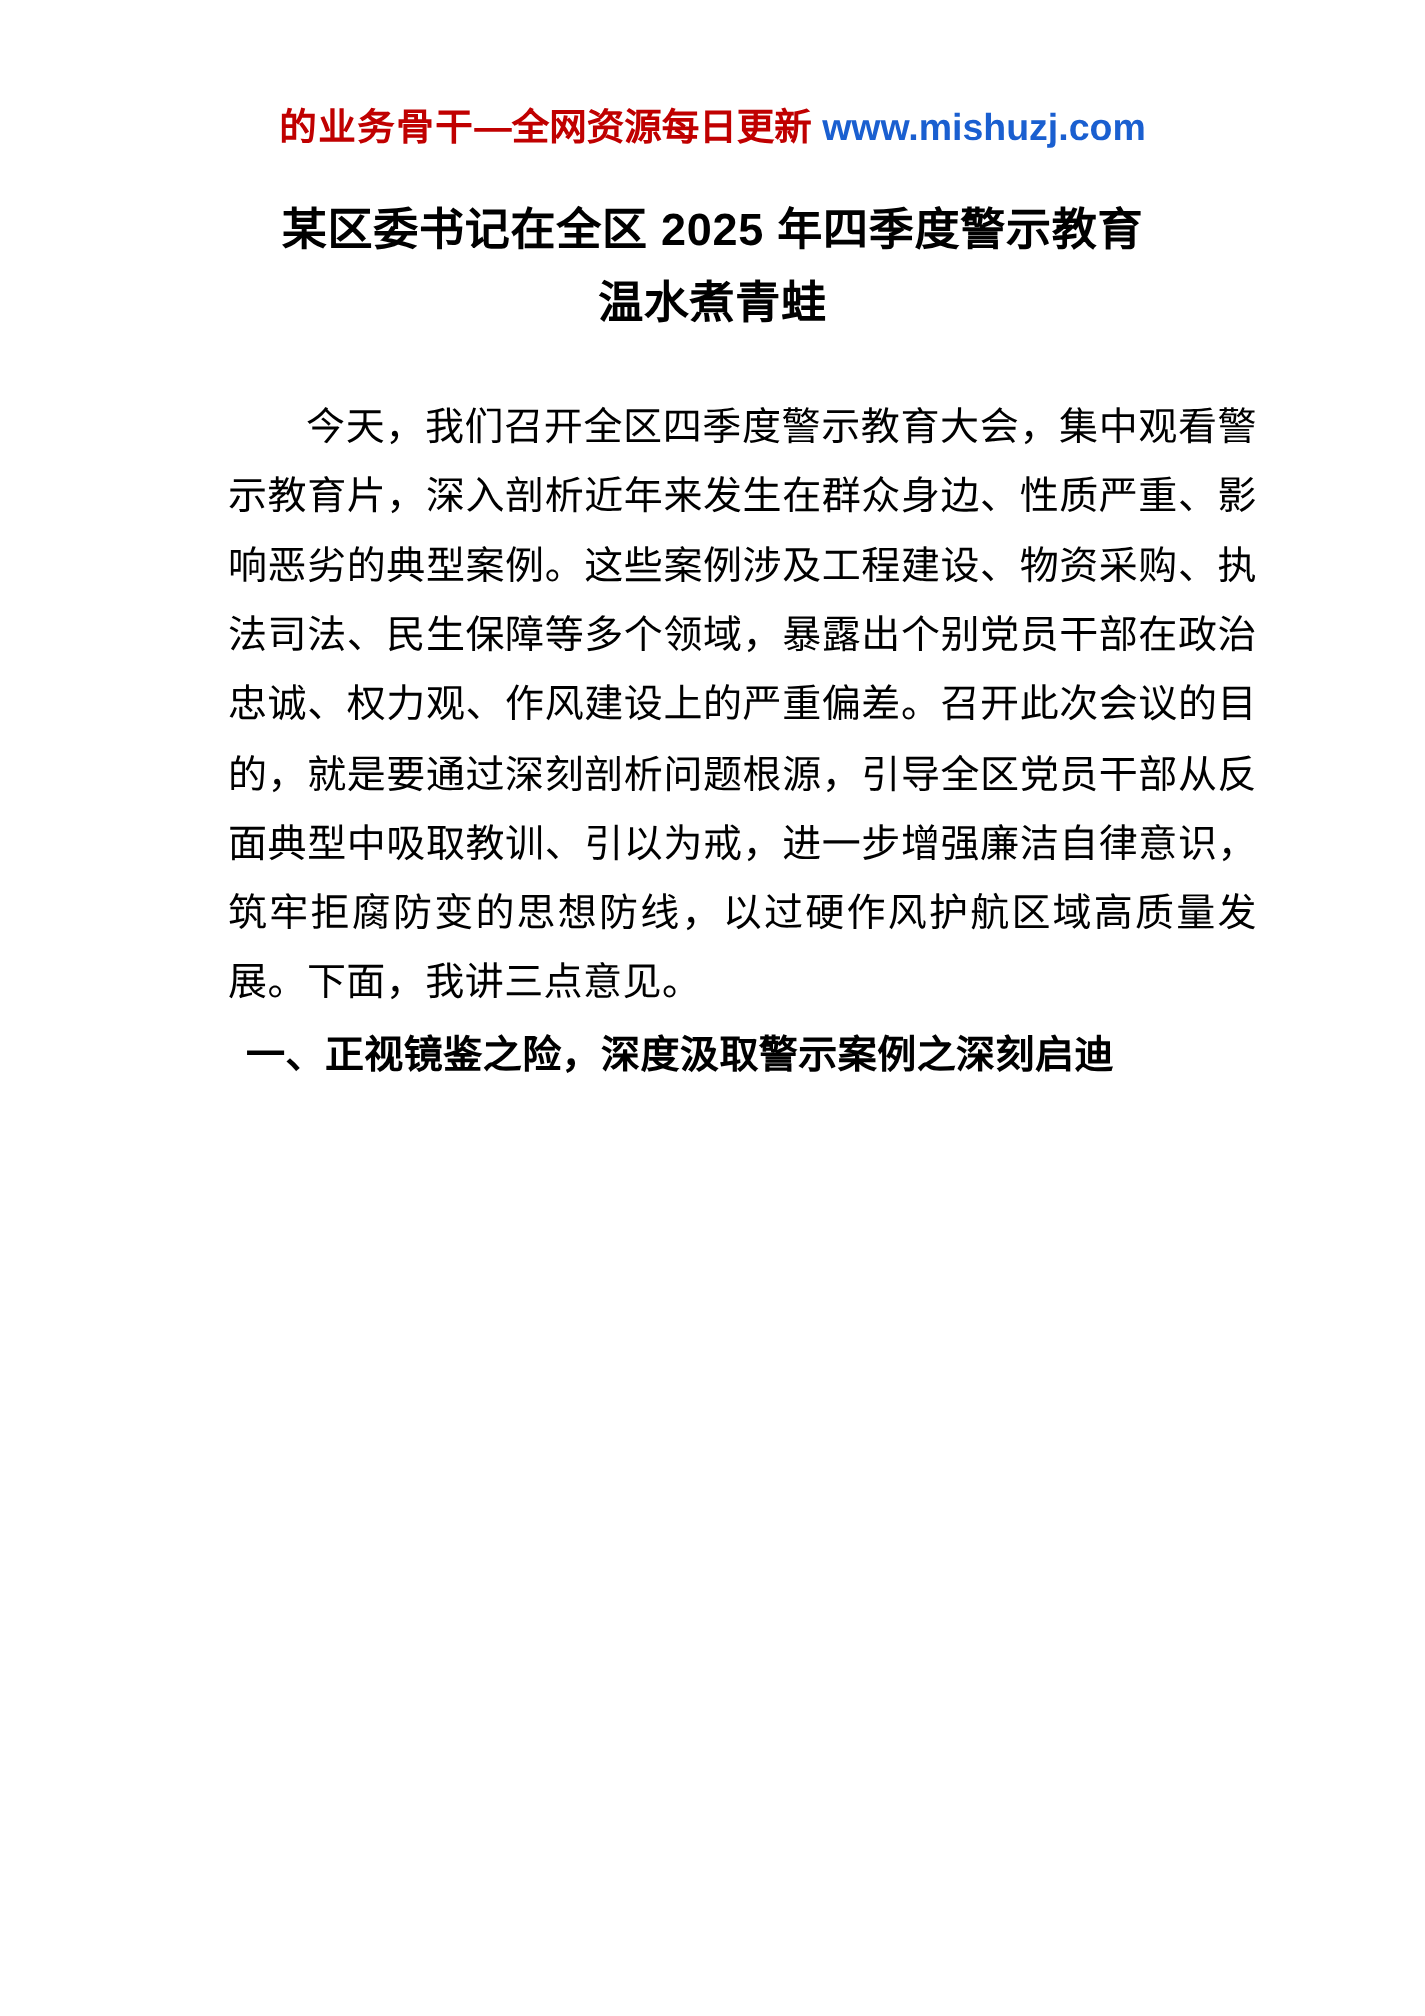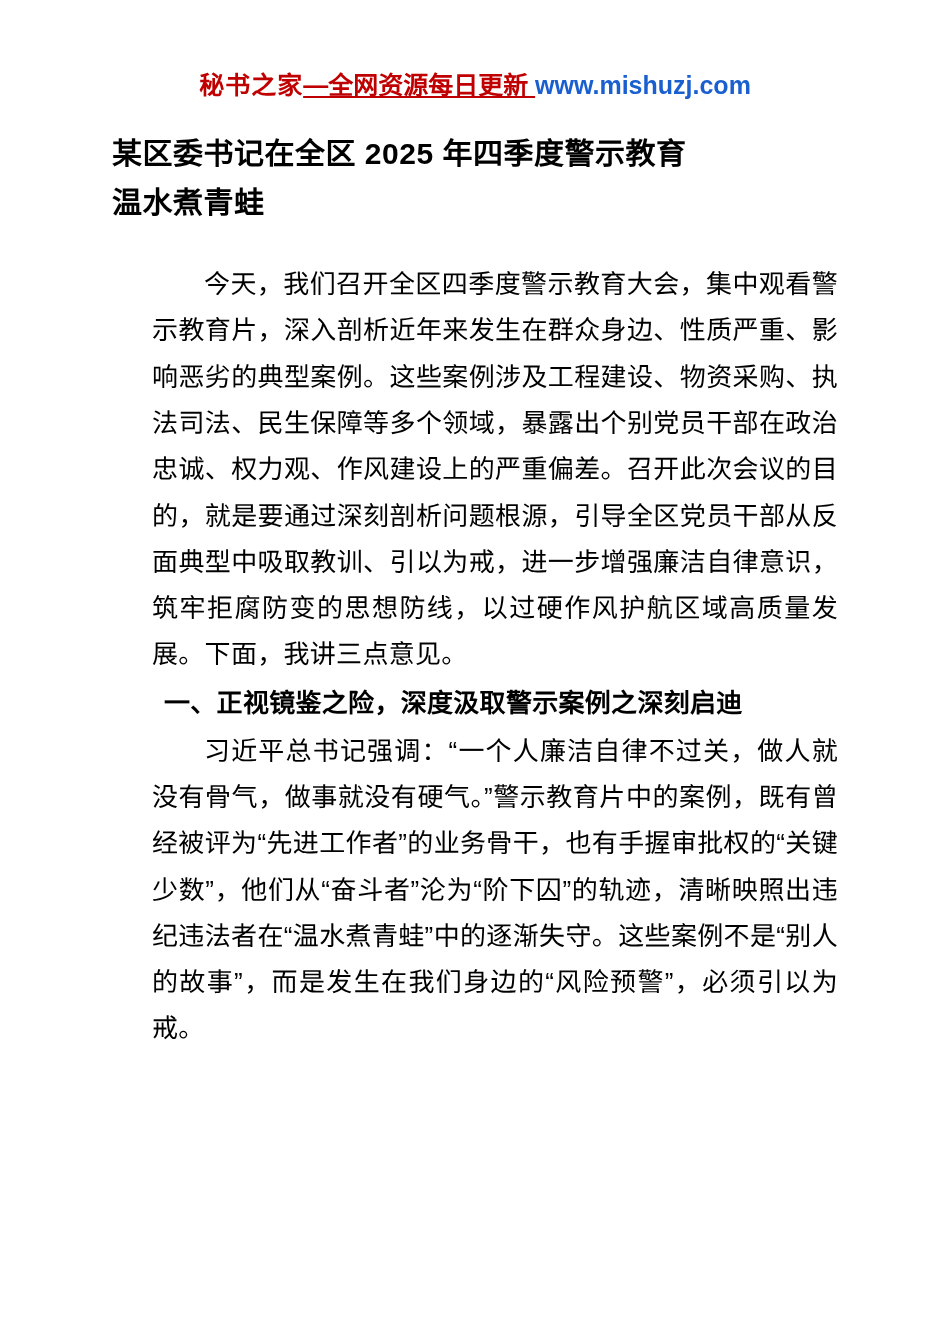--- a/index.html
+++ b/index.html
@@ -31,28 +31,28 @@
     white-space: nowrap;
     font-weight: bold;
   }
   .banner .brand {
     color: #c00000;
     letter-spacing: 1px;
   }
   .banner .tagline {
     color: #c00000;
     font-weight: bold;
-    text-decoration: underline;
   }
   .banner .url {
     color: #1a5fd0;
     font-weight: bold;
   }
   
   .doc-title {
+    text-align: center;
     font-size: 30px;
     font-weight: bold;
     line-height: 1.62;
     letter-spacing: 0.5px;
     margin: 26px 0 34px 0;
     color: #000;
   }
   .doc-title .line {
     display: block;
   }
@@ -77,27 +77,26 @@
     text-indent: 2em;
     font-weight: bold;
   }
 </style>
 </head>
 <body>
 
 <div class="page">
 
   <div class="banner">
-    <span class="brand">秘书之家</span><span class="tagline">—全网资源每日更新 </span><span class="url">www.mishuzj.com</span>
+    <span class="brand">的业务骨干</span><span class="tagline">—全网资源每日更新 </span><span class="url">www.mishuzj.com</span>
   </div>
 
   <h1 class="doc-title">
     <span class="line">某区委书记在全区 2025 年四季度警示教育</span>
     <span class="line">温水煮青蛙</span>
   </h1>
 
   <div class="body-text">
     <p class="indent">今天，我们召开全区四季度警示教育大会，集中观看警示教育片，深入剖析近年来发生在群众身边、性质严重、影响恶劣的典型案例。这些案例涉及工程建设、物资采购、执法司法、民生保障等多个领域，暴露出个别党员干部在政治忠诚、权力观、作风建设上的严重偏差。召开此次会议的目的，就是要通过深刻剖析问题根源，引导全区党员干部从反面典型中吸取教训、引以为戒，进一步增强廉洁自律意识，筑牢拒腐防变的思想防线，以过硬作风护航区域高质量发展。下面，我讲三点意见。</p>
     <p class="heading">一、正视镜鉴之险，深度汲取警示案例之深刻启迪</p>
-    <p class="indent">习近平总书记强调：“一个人廉洁自律不过关，做人就没有骨气，做事就没有硬气。”警示教育片中的案例，既有曾经被评为“先进工作者”的业务骨干，也有手握审批权的“关键少数”，他们从“奋斗者”沦为“阶下囚”的轨迹，清晰映照出违纪违法者在“温水煮青蛙”中的逐渐失守。这些案例不是“别人的故事”，而是发生在我们身边的“风险预警”，必须引以为戒。</p>
   </div>
 
 </div>
 
 </body></html>

